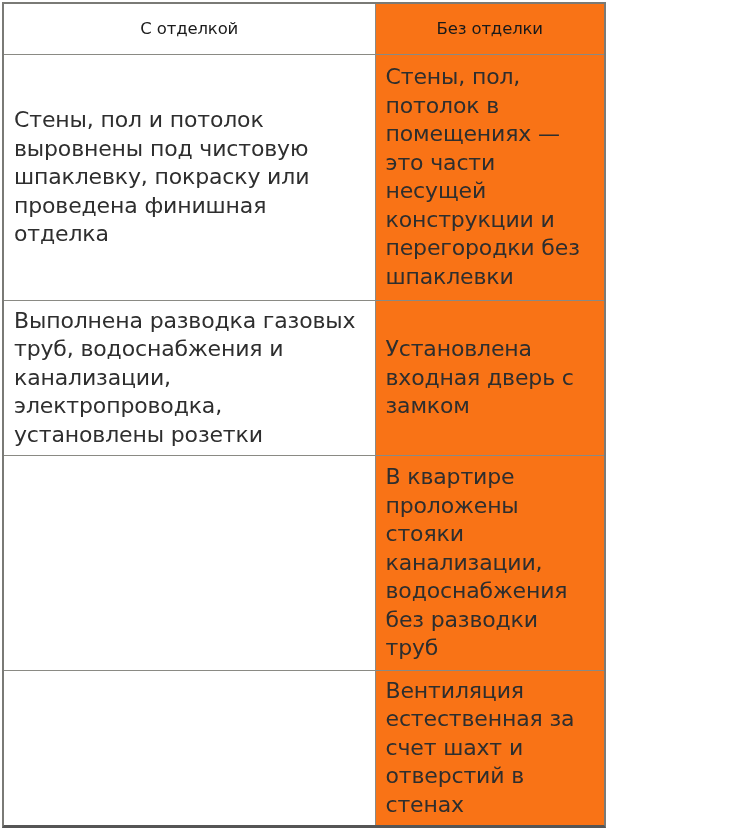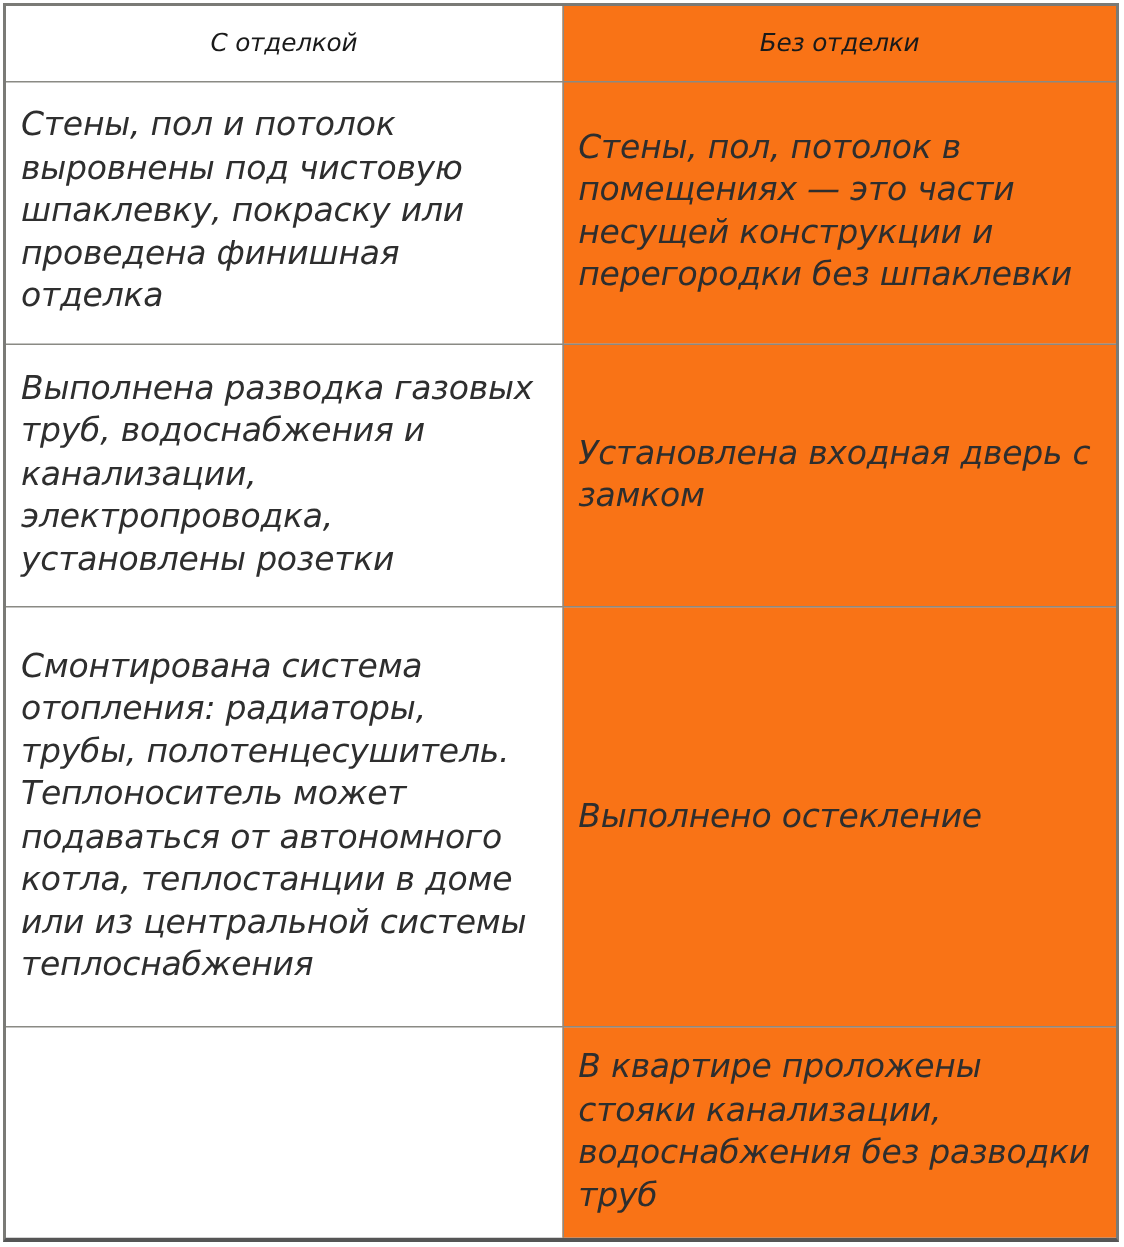--- a/index.html
+++ b/index.html
@@ -10,26 +10,25 @@
     body {
       width: 749px;
       height: 831px;
       overflow: hidden;
       font-family: "DejaVu Sans", sans-serif;
     }
     .table-wrap {
       position: absolute;
       left: 2px;
       top: 2px;
-      width: 744px;
+      width: 604px;
       height: 826px;
       border: 2px solid #7a7a76;
       box-sizing: border-box;
       border-bottom: 3px solid #555;
-      font-style: italic;
     }
     table {
       border-collapse: collapse;
       width: 100%;
       height: 100%;
       table-layout: fixed;
     }
     col.c1 { width: 371px; }
     col.c2 { width: auto; }
     th, td {
@@ -81,23 +80,23 @@
     </thead>
     <tbody>
       <tr class="h-r1">
         <td class="col-finish">Стены, пол и потолок выровнены под чистовую шпаклевку, покраску или проведена финишная отделка</td>
         <td class="col-nofinish">Стены, пол, потолок в помещениях — это части несущей конструкции и перегородки без шпаклевки</td>
       </tr>
       <tr class="h-r2">
         <td class="col-finish">Выполнена разводка газовых труб, водоснабжения и канализации, электропроводка, установлены розетки</td>
         <td class="col-nofinish">Установлена входная дверь с замком</td>
       </tr>
-      <tr class="h-r3">
-        <td class="col-finish">Смонтирована система отопления: радиаторы, трубы, полотенцесушитель. Теплоноситель может подаваться от автономного котла, теплостанции в доме или из центральной системы теплоснабжения</td>
-        <td class="col-nofinish">Выполнено остекление</td>
-      </tr>
       <tr class="h-r5">
         <td class="col-finish"></td>
         <td class="col-nofinish">В квартире проложены стояки канализации, водоснабжения без разводки труб</td>
+      </tr>
+      <tr class="h-r7">
+        <td class="col-finish"></td>
+        <td class="col-nofinish">Вентиляция естественная за счет шахт и отверстий в стенах</td>
       </tr>
     </tbody>
   </table>
 </div>
 
 </body></html>

